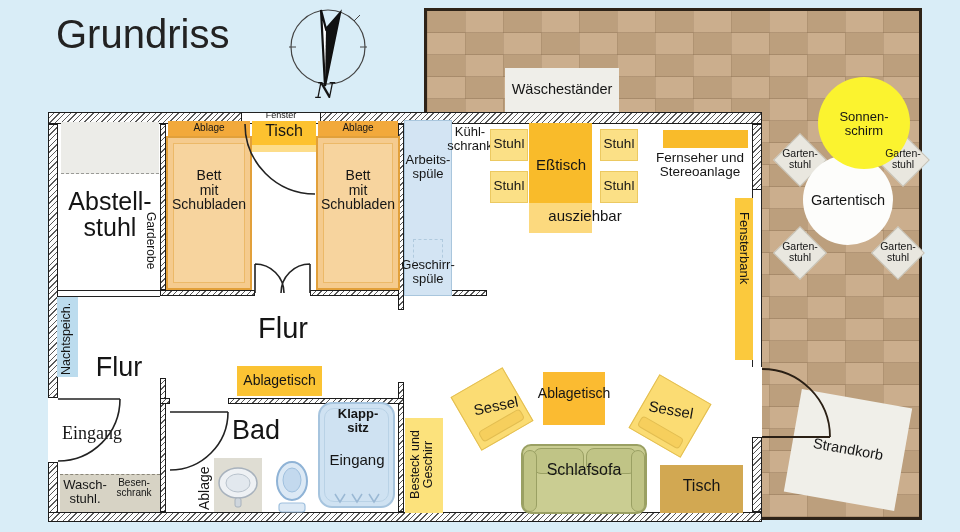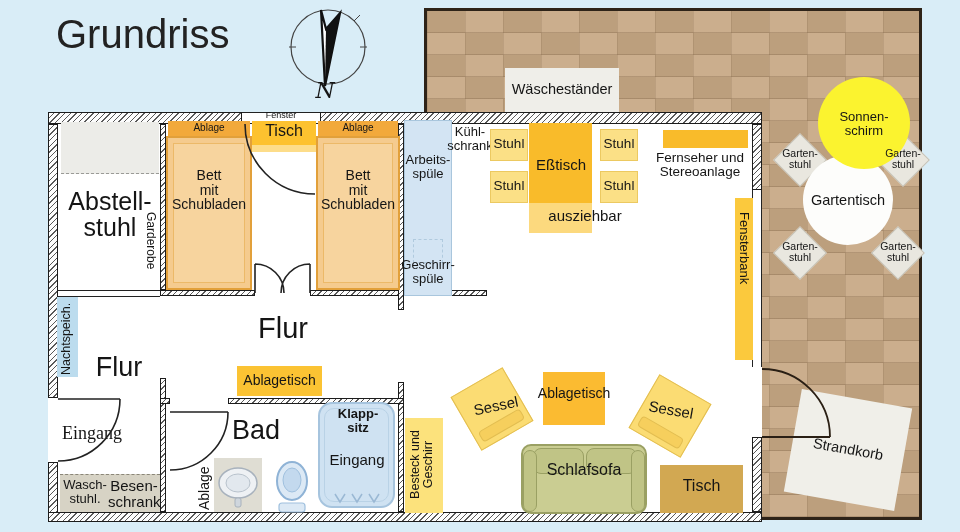--- a/index.html
+++ b/index.html
@@ -153,21 +153,21 @@
   <div class="lbl" style="left:243px;top:313px;width:80px;font-size:29px;">Flur</div>
   <div class="lbl" style="left:86px;top:353px;width:66px;font-size:27px;">Flur</div>
   <div class="abs" style="left:57px;top:297px;width:21px;height:80px;background:#bcdcee;"></div>
   <div class="vt" style="left:60px;top:375px;font-size:12.5px;transform:rotate(-90deg);">Nachtspeich.</div>
   <div class="abs" style="left:237px;top:366px;width:85px;height:30px;background:#fbc333;"></div>
   <div class="lbl" style="left:237px;top:373px;width:85px;font-size:14px;">Ablagetisch</div>
   <div class="lbl" style="left:58px;top:424px;width:68px;font-size:18px;font-family:Liberation Serif, serif;">Eingang</div>
   <div class="abs" style="left:60px;top:474px;width:100px;height:38px;background:#d7d3c5;border-top:1px dashed #8a8678;"></div>
   <div class="lbl" style="left:60px;top:478px;width:50px;font-size:13px;">Wasch-
 stuhl.</div>
-  <div class="lbl" style="left:108px;top:478px;width:52px;font-size:15px;">Besen-
+  <div class="lbl" style="left:108px;top:478px;width:52px;font-size:10px;">Besen-
 schrank</div>
 
   <div class="lbl" style="left:220px;top:416px;width:72px;font-size:27px;">Bad</div>
   <div class="abs" style="left:214px;top:458px;width:48px;height:54px;background:#dfddd3;"></div>
   <svg class="abs" style="left:214px;top:458px;" width="48" height="54" viewBox="0 0 48 54">
     <ellipse cx="24" cy="25" rx="19" ry="15" fill="#eef1f4" stroke="#a8b2bd" stroke-width="1.5"></ellipse>
     <ellipse cx="24" cy="25" rx="12" ry="9" fill="#e2e8ee" stroke="#b8c2cc" stroke-width="1"></ellipse>
     <rect x="21" y="40" width="6" height="9" rx="2" fill="#cfd6dd" stroke="#a8b2bd" stroke-width="1"></rect>
   </svg>
   <div class="vt" style="left:197px;top:510px;font-size:14px;transform:rotate(-90deg);">Ablage</div>

